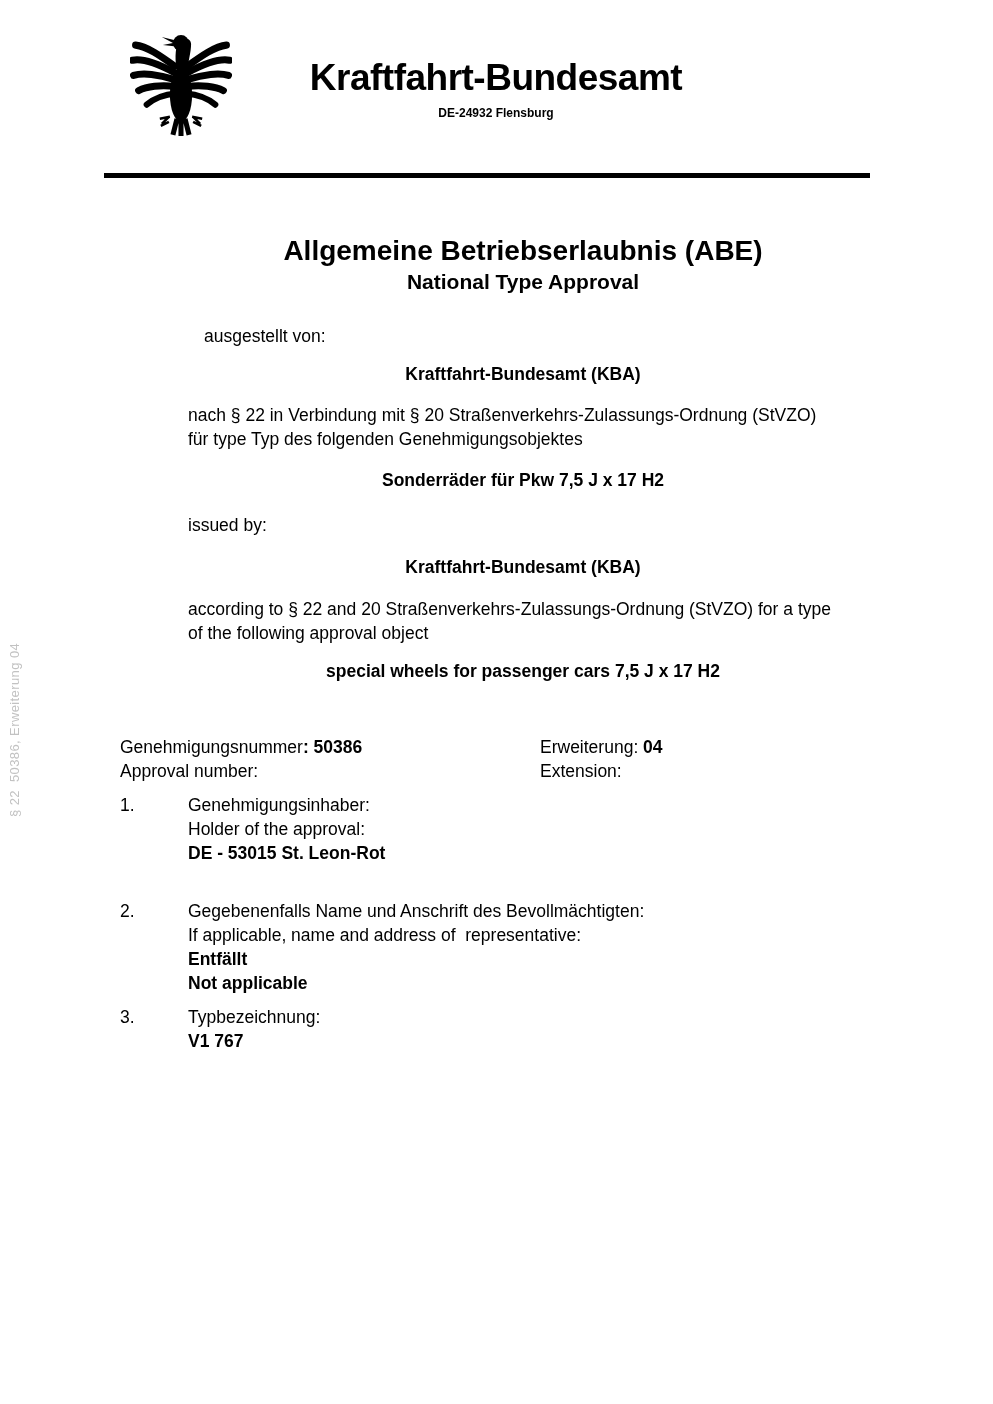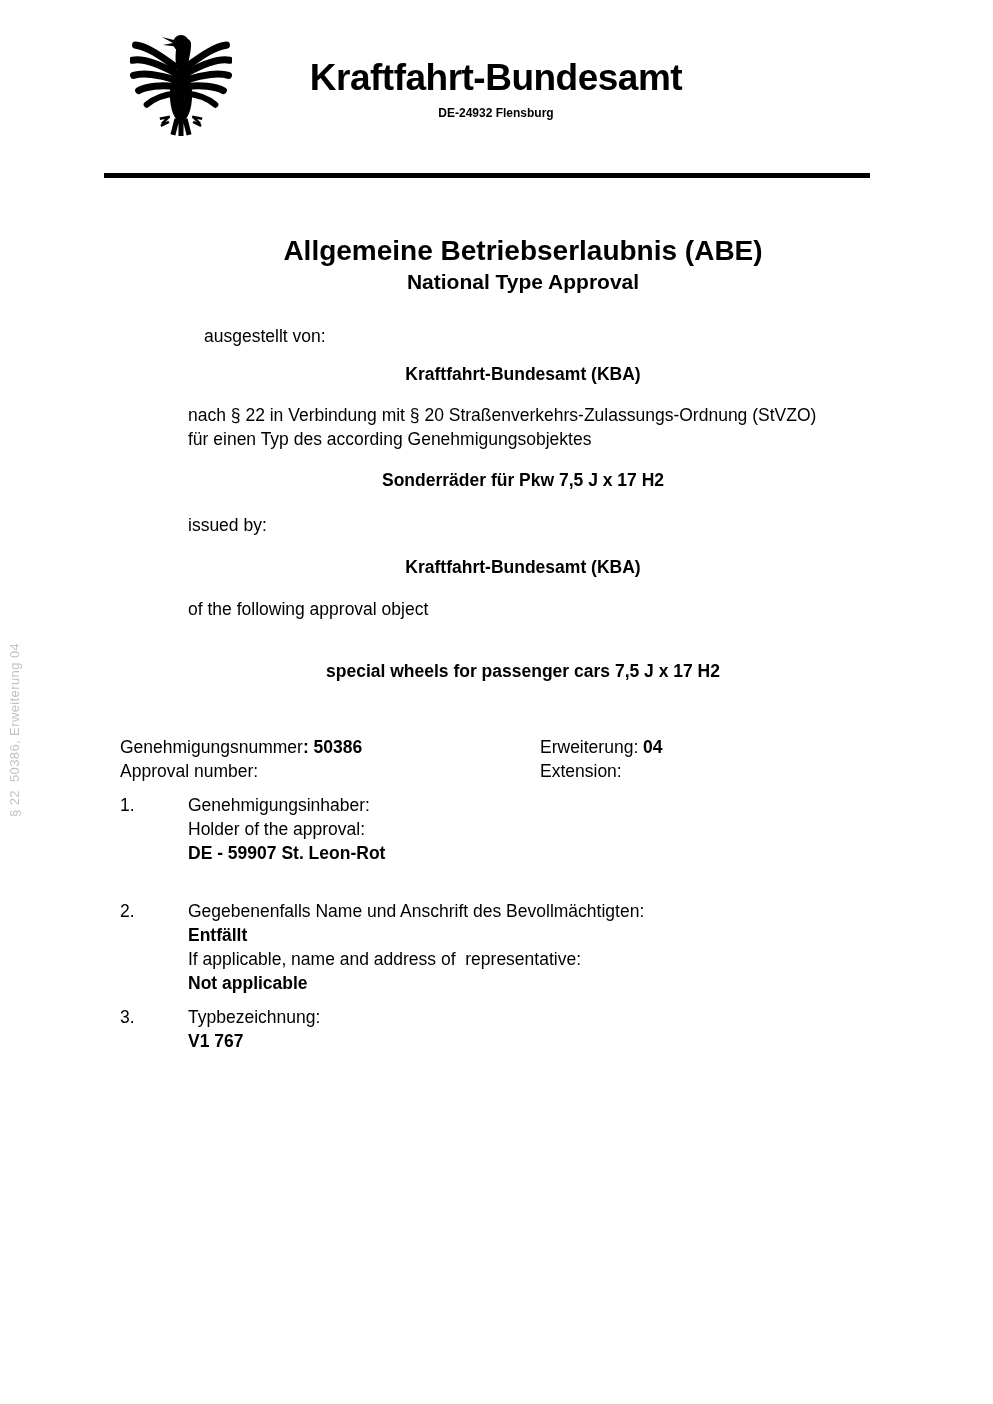--- a/index.html
+++ b/index.html
@@ -165,57 +165,58 @@
   </div>
   <div class="rule"></div>
 
   <div class="centered doc-title line">Allgemeine Betriebserlaubnis (ABE)</div>
   <div class="centered doc-subtitle line">National Type Approval</div>
 
   <div class="body-text ausgestellt line">ausgestellt von:</div>
   <div class="centered c-bold kba-de line">Kraftfahrt-Bundesamt (KBA)</div>
   <div class="body-text legal-de">
     <div class="line">nach § 22 in Verbindung mit § 20 Straßenverkehrs-Zulassungs-Ordnung (StVZO)</div>
-    <div class="line">für einen Typ des according Genehmigungsobjektes</div>
+    <div class="line">für type Typ des folgenden Genehmigungsobjektes</div>
   </div>
   <div class="centered c-bold object-de line">Sonderräder für Pkw 7,5 J x 17 H2</div>
 
   <div class="body-text issuedby line">issued by:</div>
   <div class="centered c-bold kba-en line">Kraftfahrt-Bundesamt (KBA)</div>
   <div class="body-text legal-en">
+    <div class="line">according to § 22 and 20 Straßenverkehrs-Zulassungs-Ordnung (StVZO) for a type</div>
     <div class="line">of the following approval object</div>
   </div>
   <div class="centered c-bold object-en line">special wheels for passenger cars 7,5 J x 17 H2</div>
 
   <div class="approval-row">
     <div class="approval-col left">
       <div class="line"><span>Genehmigungsnummer</span><span class="bold">: 50386</span></div>
       <div class="line">Approval number:</div>
     </div>
     <div class="approval-col right">
       <div class="line"><span>Erweiterung: </span><span class="bold">04</span></div>
       <div class="line">Extension:</div>
     </div>
   </div>
 
   <div class="item item-1">
     <div class="num line">1.</div>
     <div class="item-body">
       <div class="line">Genehmigungsinhaber:</div>
       <div class="line">Holder of the approval:</div>
-      <div class="line bold">DE - 59907 St. Leon-Rot</div>
+      <div class="line bold">DE - 53015 St. Leon-Rot</div>
     </div>
   </div>
 
   <div class="item item-2">
     <div class="num line">2.</div>
     <div class="item-body">
       <div class="line">Gegebenenfalls Name und Anschrift des Bevollmächtigten:</div>
+      <div class="line">If applicable, name and address of  representative:</div>
       <div class="line bold">Entfällt</div>
-      <div class="line">If applicable, name and address of  representative:</div>
       <div class="line bold">Not applicable</div>
     </div>
   </div>
 
   <div class="item item-3">
     <div class="num line">3.</div>
     <div class="item-body">
       <div class="line">Typbezeichnung:</div>
       <div class="line bold">V1 767</div>
     </div>

